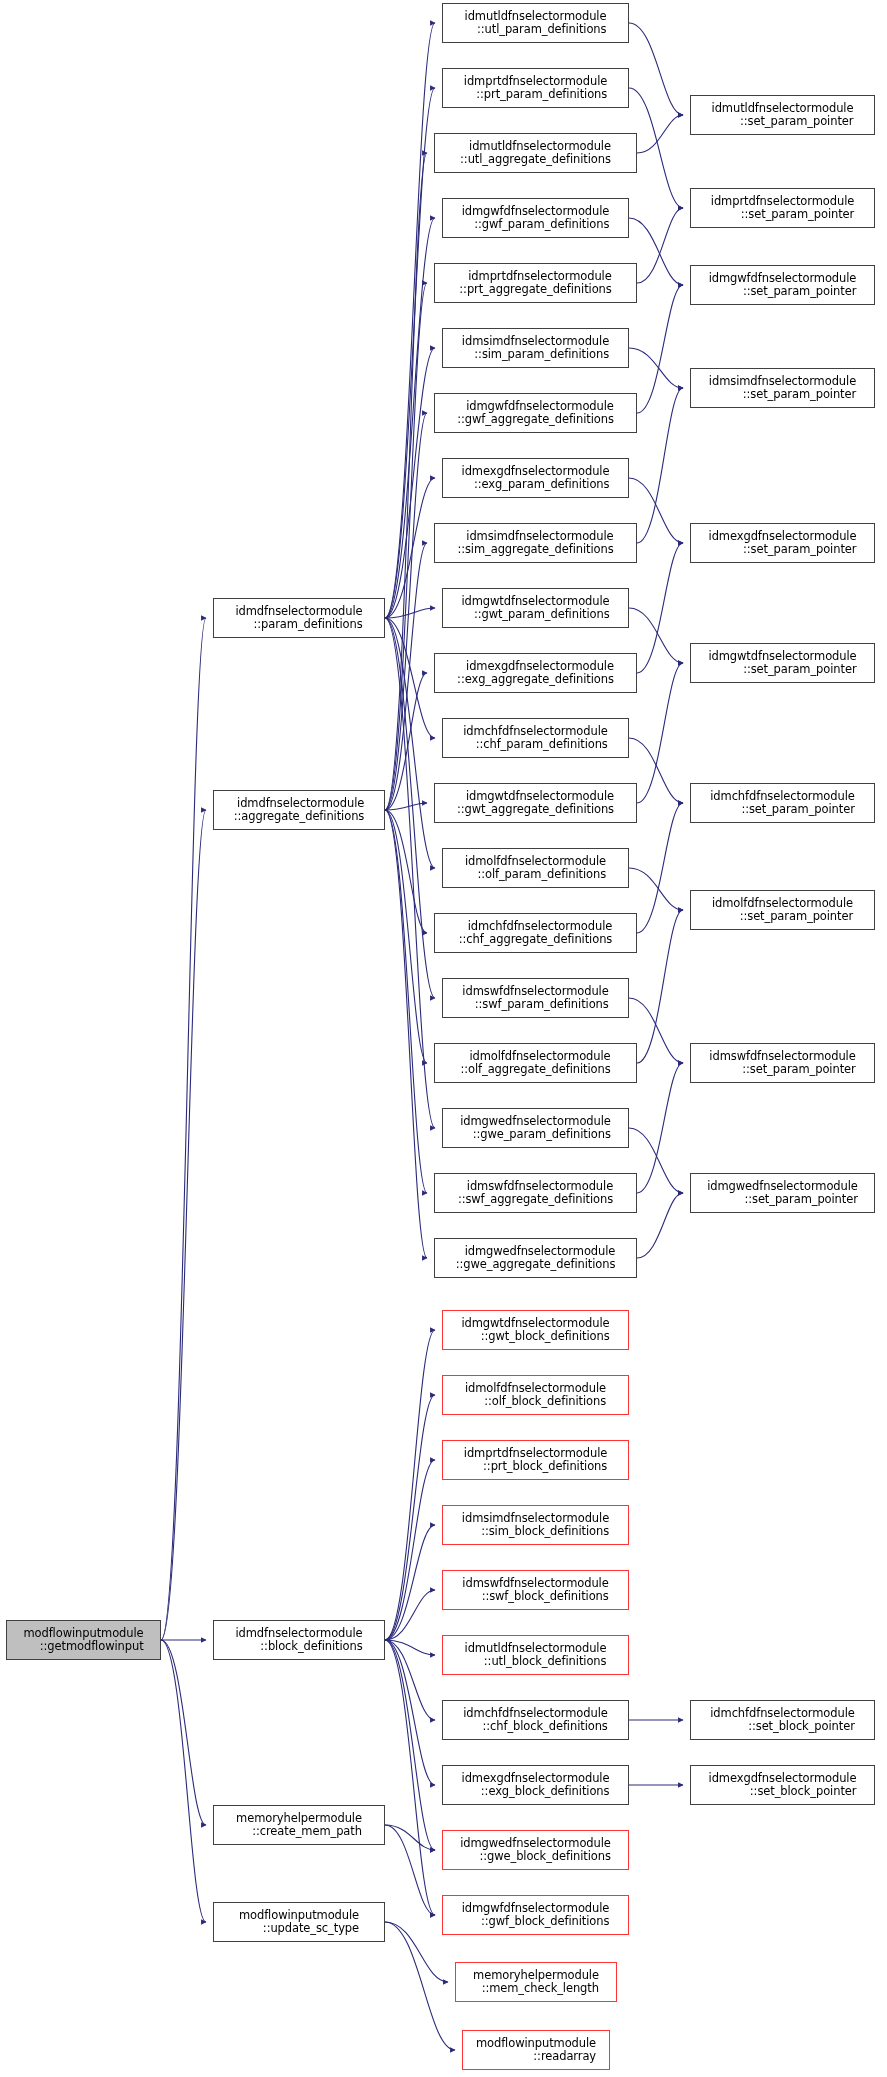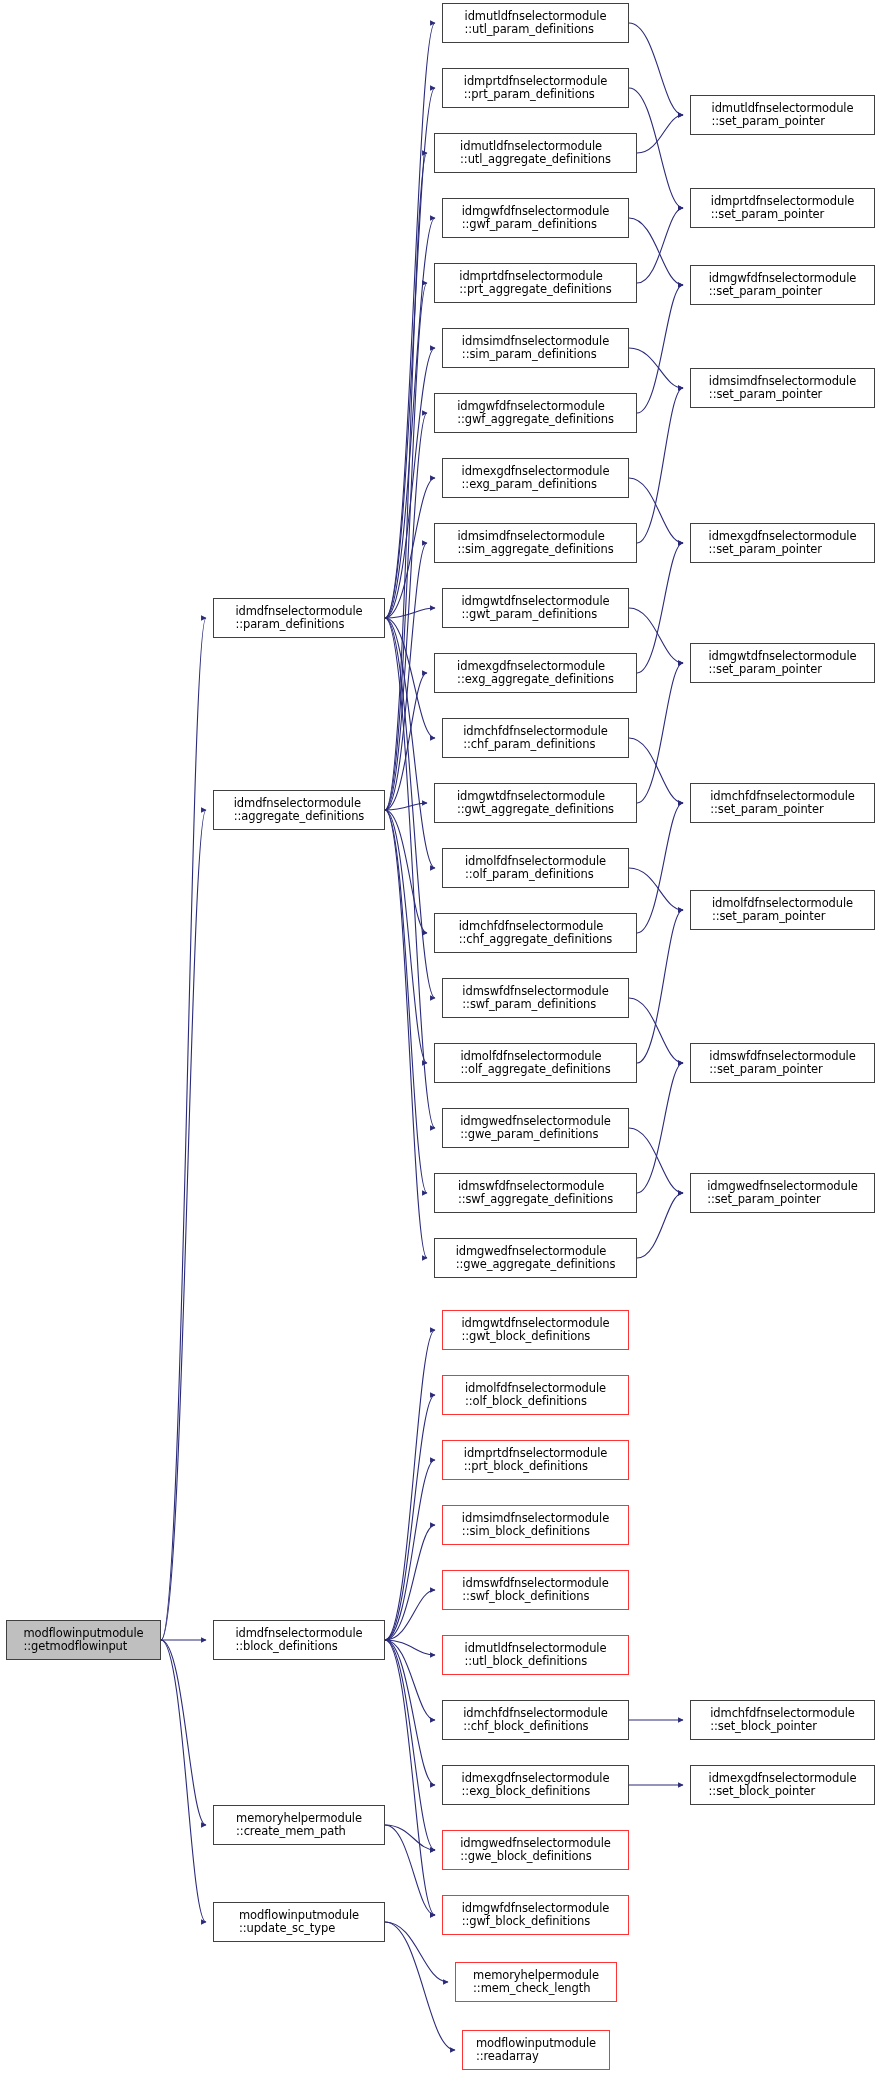--- a/index.html
+++ b/index.html
@@ -1,19 +1,19 @@
 <!DOCTYPE html>
 <html><head>
 <meta charset="utf-8">
 <style>
   html,body{margin:0;padding:0;background:#ffffff;}
   #canvas{position:relative;width:887px;height:2077px;background:#ffffff;
           font-family:"DejaVu Sans","Liberation Sans",sans-serif;overflow:hidden;}
   .node{position:absolute;box-sizing:border-box;display:flex;align-items:center;
-        justify-content:center;text-align:left;background:#ffffff;
+        justify-content:center;text-align:right;background:#ffffff;
         border:1px solid #404040;font-size:11.5px;line-height:13.5px;color:#000000;
         letter-spacing:-0.1px;}
   .node .l1,.node .l2{display:block;white-space:nowrap;}
   .node.red{border:1.4px solid #ff3333;}
   .node.cur{background:#bfbfbf;border:1px solid #404040;}
   svg.edges{position:absolute;left:0;top:0;width:887px;height:2077px;
             pointer-events:none;}
 </style>
 </head>
 <body>

